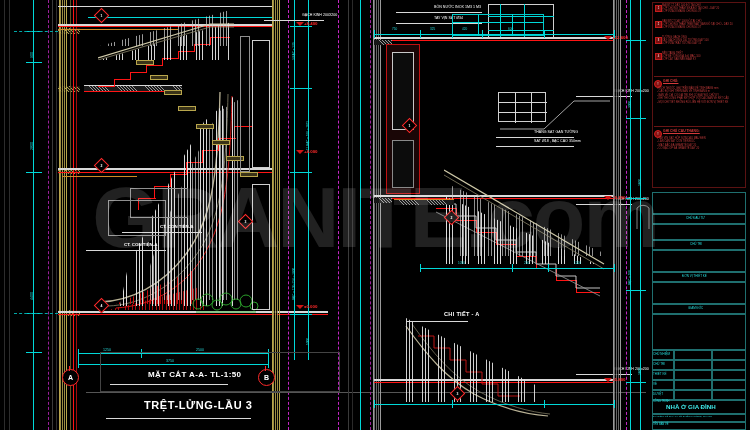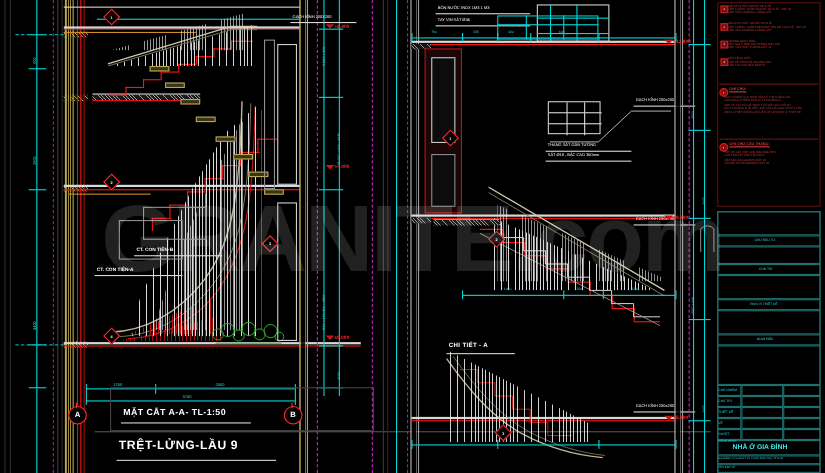--- a/index.html
+++ b/index.html
@@ -27,21 +27,21 @@
   .box{position:absolute;box-sizing:border-box;}
   .bw{border:1px solid #cfcfcf;}
   .bw2{border:1px solid #8f8f8f;}
   .bcy{border:1px solid #00c8c8;}
   .byl{border:1px solid #b8a64c;}
   .bgry{border:1px solid #3a3a3a;}
 
   
   .t{position:absolute;white-space:nowrap;line-height:1;}
   .tcy{color:#25dcdc;}
-  .twh{color:#ffffff;}
+  .twh{color:#ffffff;margin-left:36px;}
   .trd{color:#ff2a2a;}
   .tiny{font-size:3.1px;letter-spacing:0px;}
   .tiny2{font-size:3.6px;}
   .sm{font-size:4.4px;}
   .md{font-size:5.6px;}
   .lg{font-size:8px;}
   .xl{font-size:11px;}
   .bold{font-weight:bold;}
   .rot{transform-origin:0 0;transform:rotate(-90deg);}
 
@@ -320,21 +320,21 @@
   </div>
   <div class="abs" style="left:69px;top:366px;width:1px;height:5px;background:#ff2a2a;"></div>
   <div class="bubble" style="left:258px;top:369px;width:15px;height:15px;font-size:7px;">
     <span>B</span>
   </div>
   <div class="abs" style="left:265px;top:366px;width:1px;height:5px;background:#ff2a2a;"></div>
 
   <div class="t twh lg bold" style="left:112px;top:371px;letter-spacing:.4px;">MẶT CẮT A-A- TL-1:50</div>
   <div class="h wh abs" style="left:110px;top:384px;width:118px;height:1px;"></div>
 
-  <div class="t twh xl bold" style="left:108px;top:400px;letter-spacing:.6px;">TRỆT-LỬNG-LẦU 9</div>
+  <div class="t twh xl bold" style="left:108px;top:400px;letter-spacing:.6px;">TRỆT-LỬNG-LẦU 3</div>
   <div class="h wh abs" style="left:106px;top:418px;width:145px;height:1px;"></div>
 
   <div class="box abs bgry" style="left:100px;top:352px;width:240px;height:40px;border-color:#444;"></div>
   <div class="h abs" style="left:86px;top:392px;width:560px;background:#555;"></div>
 
   <div class="v abs" style="left:348px;top:0;height:430px;background:#3a3a3a;"></div>
   <div class="v abs" style="left:352px;top:0;height:430px;background:#2a2a2a;"></div>
 
   <div class="v cy abs" style="left:360px;top:0;height:430px;"></div>
   <div class="dashv abs" style="left:370px;top:0;height:430px;"></div>

